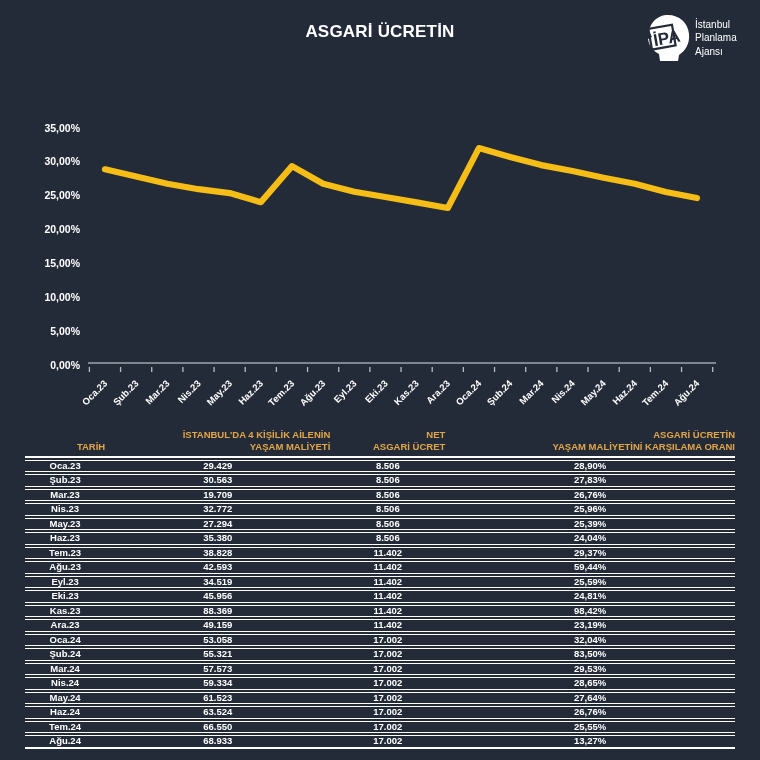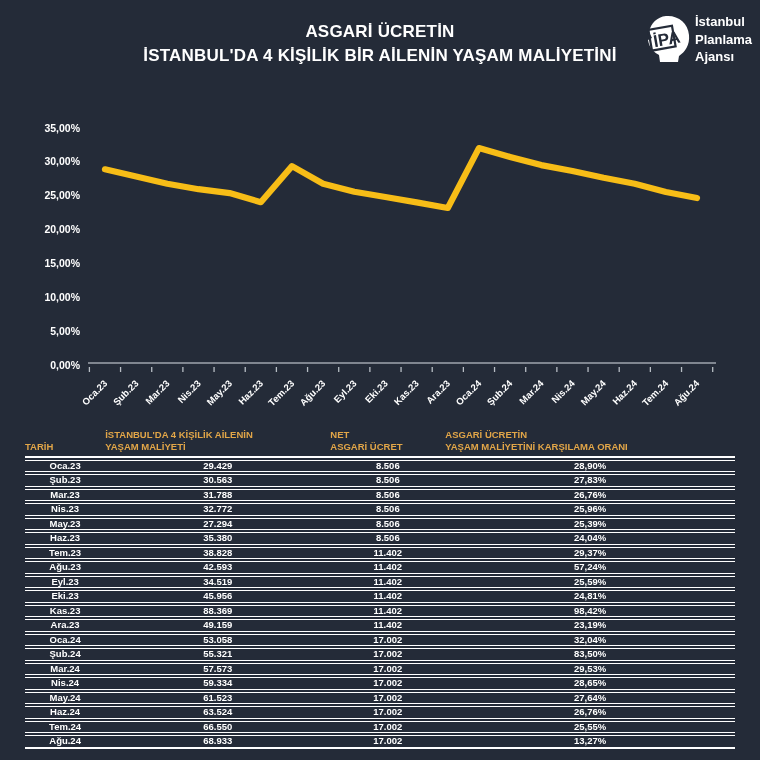--- a/index.html
+++ b/index.html
@@ -10,43 +10,42 @@
     -webkit-font-smoothing:antialiased;
   }
   .title{
     position:absolute;top:20px;left:0;width:760px;
     text-align:center;color:#FFFFFF;font-weight:700;
     font-size:17px;line-height:1.4;letter-spacing:.2px;
   }
   .logo{
     position:absolute;left:645px;top:13px;display:flex;align-items:center;gap:4px;
   }
-  .logo-text{color:#FFFFFF;font-size:13px;font-weight:700;line-height:1.35;}
+  .logo-text{color:#FFFFFF;font-size:10px;font-weight:400;line-height:1.35;}
   .chart-wrap{position:absolute;left:0;top:112px;width:760px;height:312px;}
   .table-wrap{position:absolute;left:25px;top:427px;width:710px;}
   table{width:100%;border-collapse:separate;border-spacing:0 2px;table-layout:fixed;}
   thead th{
     color:#E2A648;font-size:9.5px;font-weight:700;line-height:1.3;
-    text-align:left;vertical-align:bottom;padding:0 0 2px 0;
+    text-align:right;vertical-align:bottom;padding:0 0 2px 0;
     border-bottom:2.5px solid #FFFFFF;
   }
   tbody td{
     color:#FFFFFF;font-size:9.5px;font-weight:700;text-align:center;
     padding:0;height:10.5px;line-height:10.5px;
     border-top:1.6px solid #FFFFFF;border-bottom:1.6px solid #FFFFFF;
   }
   tbody tr:last-child td{border-bottom:2.5px solid #FFFFFF;}
   svg text{font-family:"Liberation Sans", sans-serif;}
 </style>
 </head>
 <body>
 
 <div class="title">
   <div>ASGARİ ÜCRETİN</div>
-  <div>İSTANBUL'DA 4 KİŞİLİK BİR AİLENİN YAŞAM MALİYETİNİ</div>
 </div>
 
 <div class="logo">
   <svg width="46" height="50" viewBox="0 0 46 50" aria-hidden="true">
     <path d="M21,2 C33,1 43,9 44,21 C45,31 40,38 34,42 L33,48 L15,48 L14,41 C10,39 4,34 3,26 L7,24 L4,18 C6,9 12,3 21,2 Z" fill="#FFFFFF"></path>
     <g transform="rotate(-10 21 24)">
       <rect x="5" y="13" width="24" height="21" fill="none" stroke="#242B38" stroke-width="2.2"></rect>
       <text x="8" y="31" font-size="17" font-weight="700" fill="#242B38">İPA</text>
     </g>
   </svg>
@@ -148,21 +147,21 @@
           <td>28,90%</td>
         </tr>
         <tr>
           <td>Şub.23</td>
           <td>30.563</td>
           <td>8.506</td>
           <td>27,83%</td>
         </tr>
         <tr>
           <td>Mar.23</td>
-          <td>31.788</td>
+          <td>19.709</td>
           <td>8.506</td>
           <td>26,76%</td>
         </tr>
         <tr>
           <td>Nis.23</td>
           <td>32.772</td>
           <td>8.506</td>
           <td>25,96%</td>
         </tr>
         <tr>
@@ -180,21 +179,21 @@
         <tr>
           <td>Tem.23</td>
           <td>38.828</td>
           <td>11.402</td>
           <td>29,37%</td>
         </tr>
         <tr>
           <td>Ağu.23</td>
           <td>42.593</td>
           <td>11.402</td>
-          <td>57,24%</td>
+          <td>59,44%</td>
         </tr>
         <tr>
           <td>Eyl.23</td>
           <td>34.519</td>
           <td>11.402</td>
           <td>25,59%</td>
         </tr>
         <tr>
           <td>Eki.23</td>
           <td>45.956</td>

